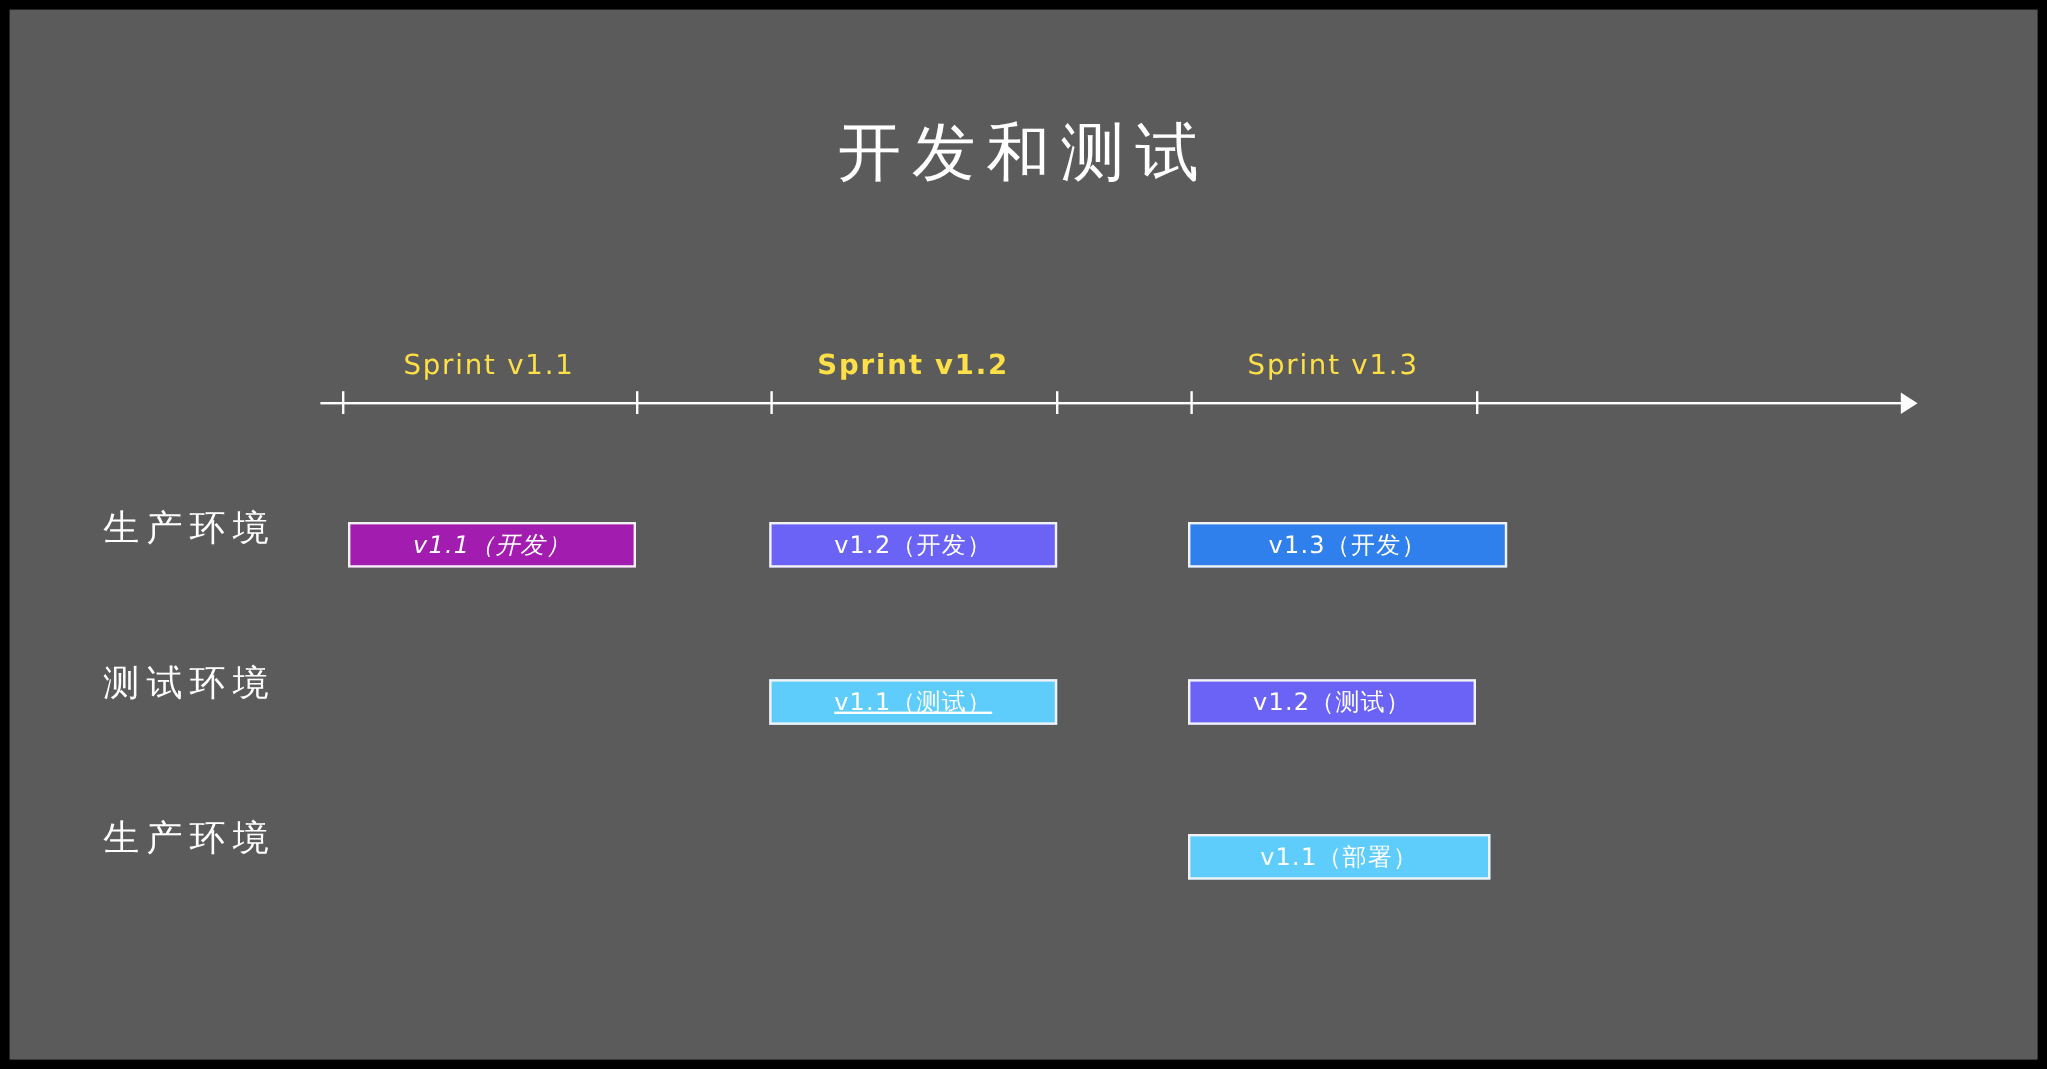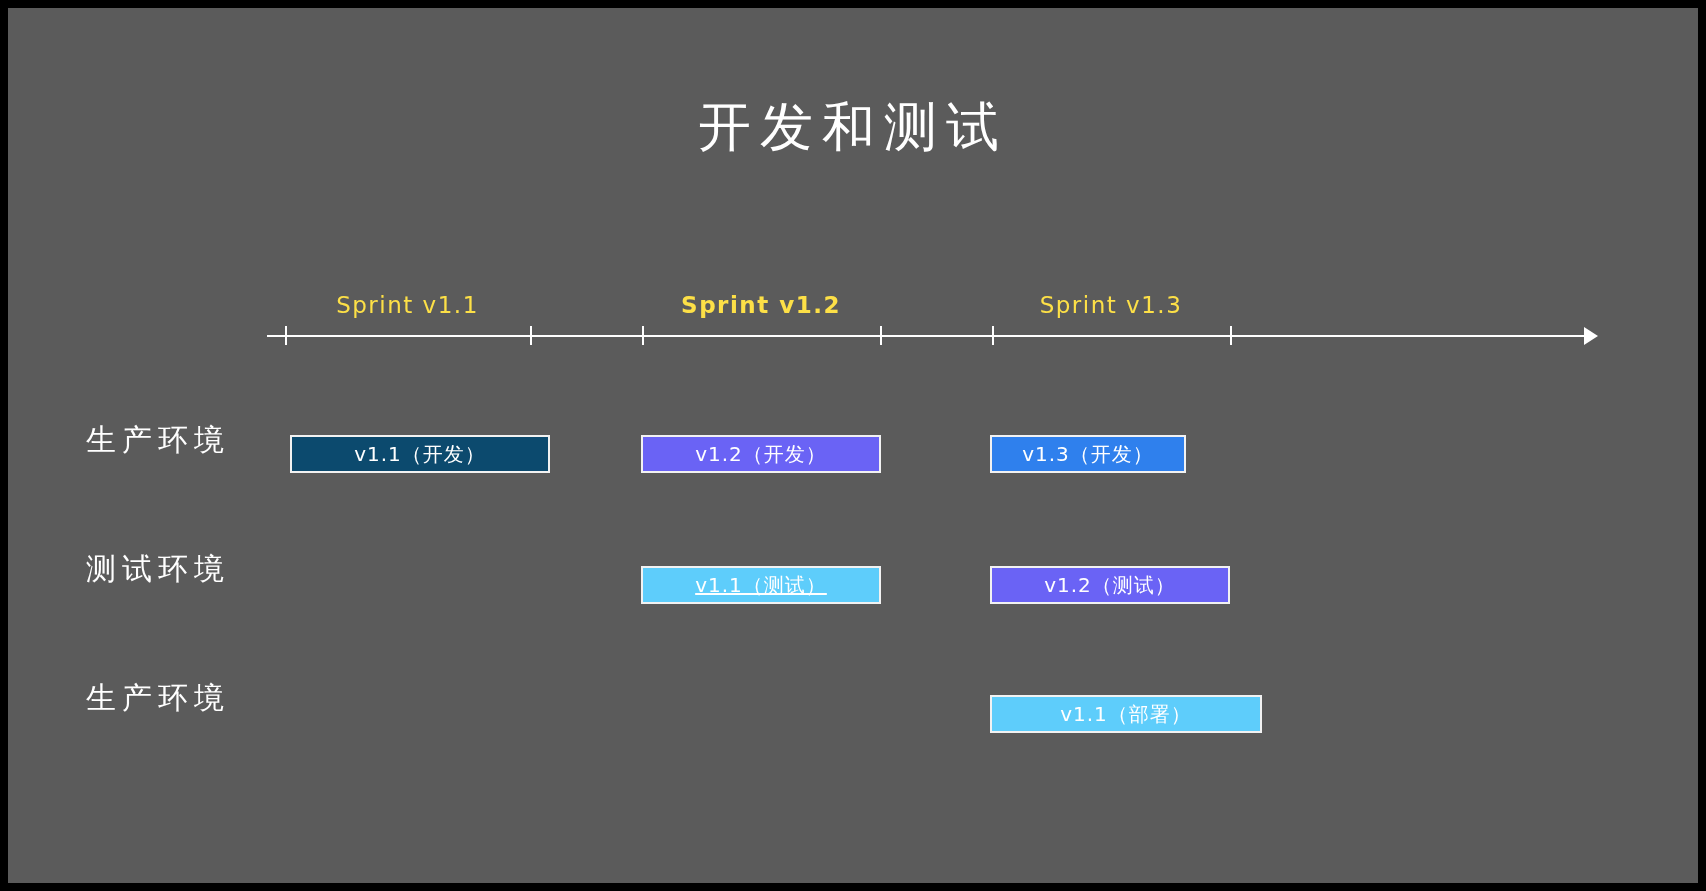--- a/index.html
+++ b/index.html
@@ -99,23 +99,23 @@
       <div class="tick" style="left: 1222px;"></div>
     </div>
   <div id="sprint-labels">
       <div class="sprint-label" style="left: 277px; width: 245px;">Sprint v1.1</div>
       <div class="sprint-label" style="left: 634px; width: 238px; font-weight: bold;">Sprint v1.2</div>
       <div class="sprint-label" style="left: 984px; width: 238px;">Sprint v1.3</div>
     </div>
 
   <div id="rows">
       <div class="row-label" style="top: 412px;">生产环境</div>
-      <div class="bar" style="left: 282px; top: 427px; width: 260px; background: #0c4a6e; border-color: rgb(242, 242, 242);">v1.1（开发）</div>
+      <div class="bar" style="left: 282px; top: 427px; width: 240px; background: #a21caf; border-color: rgb(242, 242, 242); font-style: italic;">v1.1（开发）</div>
       <div class="bar" style="left: 633px; top: 427px; width: 240px; background: rgb(106, 99, 245); border-color: rgb(242, 242, 242);">v1.2（开发）</div>
-      <div class="bar" style="left: 982px; top: 427px; width: 196px; background: rgb(47, 128, 237); border-color: rgb(242, 242, 242);">v1.3（开发）</div>
+      <div class="bar" style="left: 982px; top: 427px; width: 266px; background: rgb(47, 128, 237); border-color: rgb(242, 242, 242);">v1.3（开发）</div>
       <div class="row-label" style="top: 541px;">测试环境</div>
       <div class="bar" style="left: 633px; top: 558px; width: 240px; background: rgb(94, 205, 251); border-color: rgb(242, 242, 242); text-decoration: underline;">v1.1（测试）</div>
       <div class="bar" style="left: 982px; top: 558px; width: 240px; background: rgb(106, 99, 245); border-color: rgb(242, 242, 242);">v1.2（测试）</div>
       <div class="row-label" style="top: 670px;">生产环境</div>
-      <div class="bar" style="left: 982px; top: 687px; width: 272px; background: rgb(94, 205, 251); border-color: rgb(242, 242, 242);">v1.1（部署）</div>
+      <div class="bar" style="left: 982px; top: 687px; width: 252px; background: rgb(94, 205, 251); border-color: rgb(242, 242, 242);">v1.1（部署）</div>
     </div>
 
 </div>
 
 </body></html>

